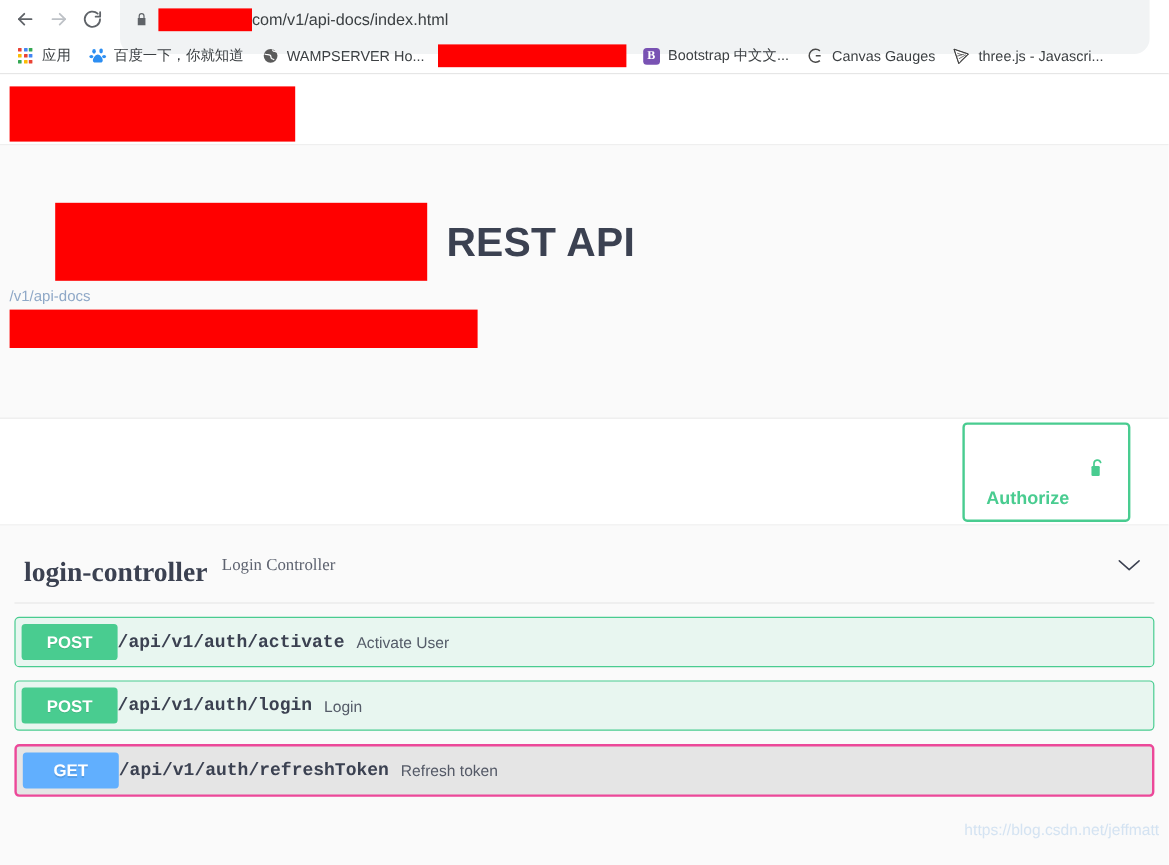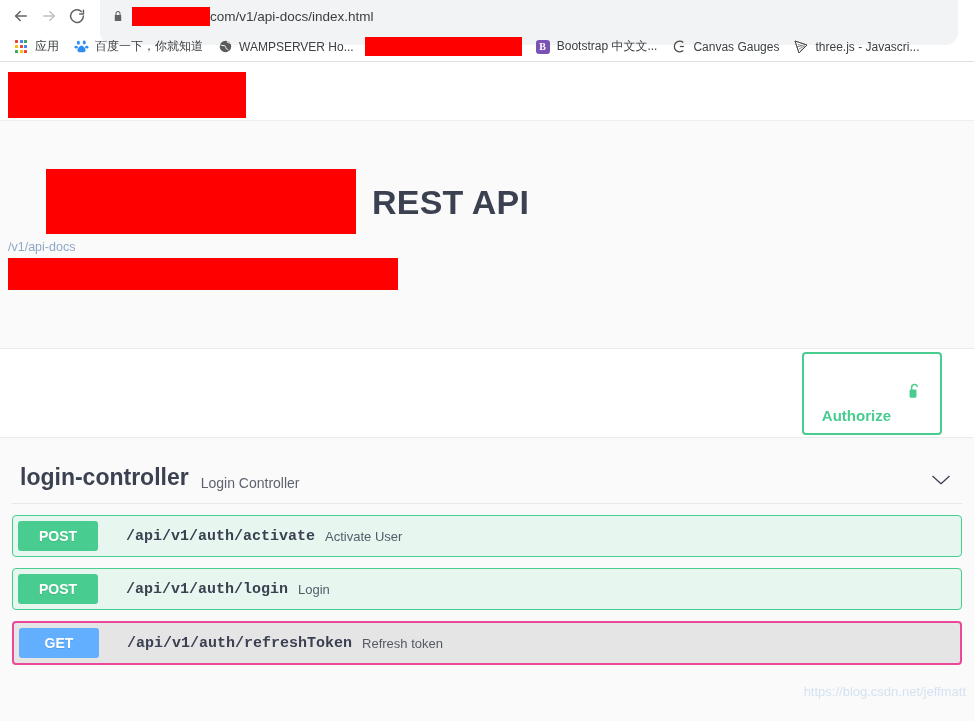--- a/index.html
+++ b/index.html
@@ -232,24 +232,25 @@
 
   .ops-section {
     background: #fafafa;
     padding: 0 12px 0 12px;
     box-sizing: border-box;
     height: 286px;
     position: relative;
   }
   .tag-header {
     display: flex;
-    align-items: flex-end;
+    align-items: flex-start;
     padding: 26px 10px 12px 8px;
     border-bottom: 1px solid #e8e8e8;
     cursor: pointer;
+    font-family: Liberation Serif, serif;
   }
   .tag-name {
     font-size: 23px;
     font-weight: bold;
     color: #3b4151;
   }
   .tag-desc {
     font-size: 14px;
     color: #3b4151;
     margin-left: 12px;
@@ -286,21 +287,21 @@
     text-shadow: 0 1px 0 rgba(0,0,0,0.1);
   }
   .badge-post { background: #49cc90; }
   .badge-get  { background: #61affe; }
 
   .op-path {
     font-family: "Liberation Mono", monospace;
     font-size: 15px;
     font-weight: bold;
     color: #3b4151;
-    margin-left: 28px;
+    margin-left: 0;
   }
   .op-summary {
     font-size: 13px;
     color: #3b4151;
     margin-left: 10px;
     opacity: 0.85;
   }
 
   .watermark {
     position: absolute;

